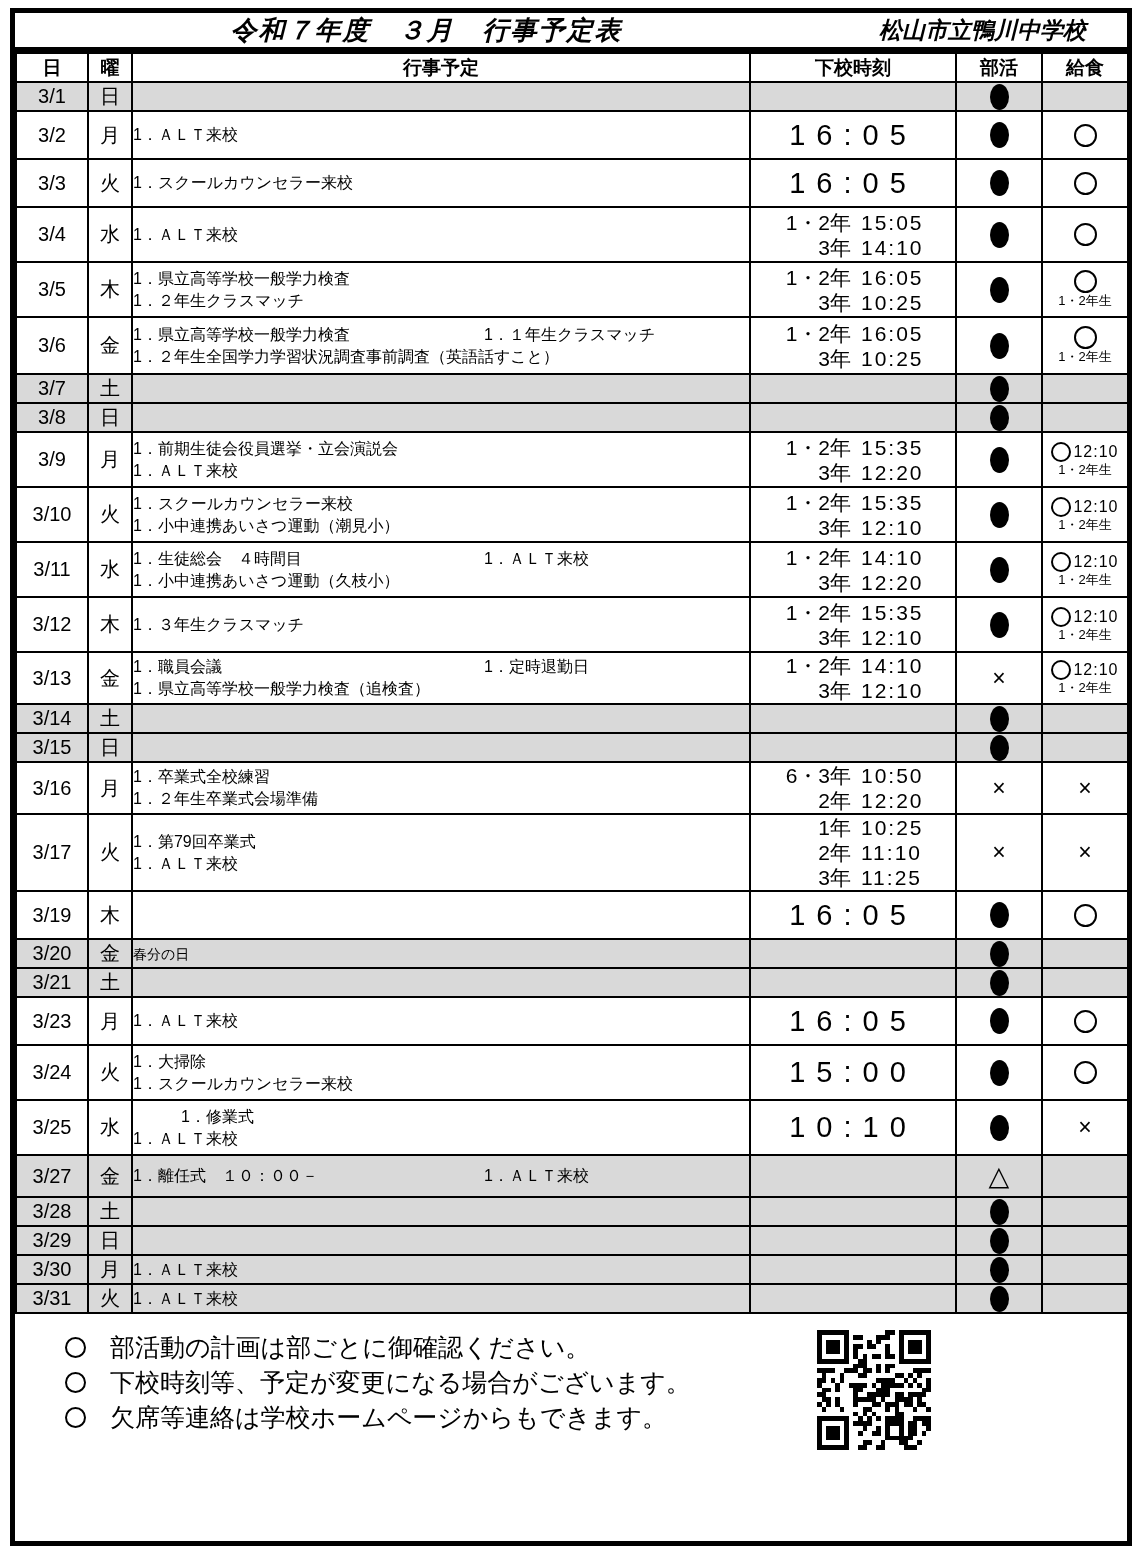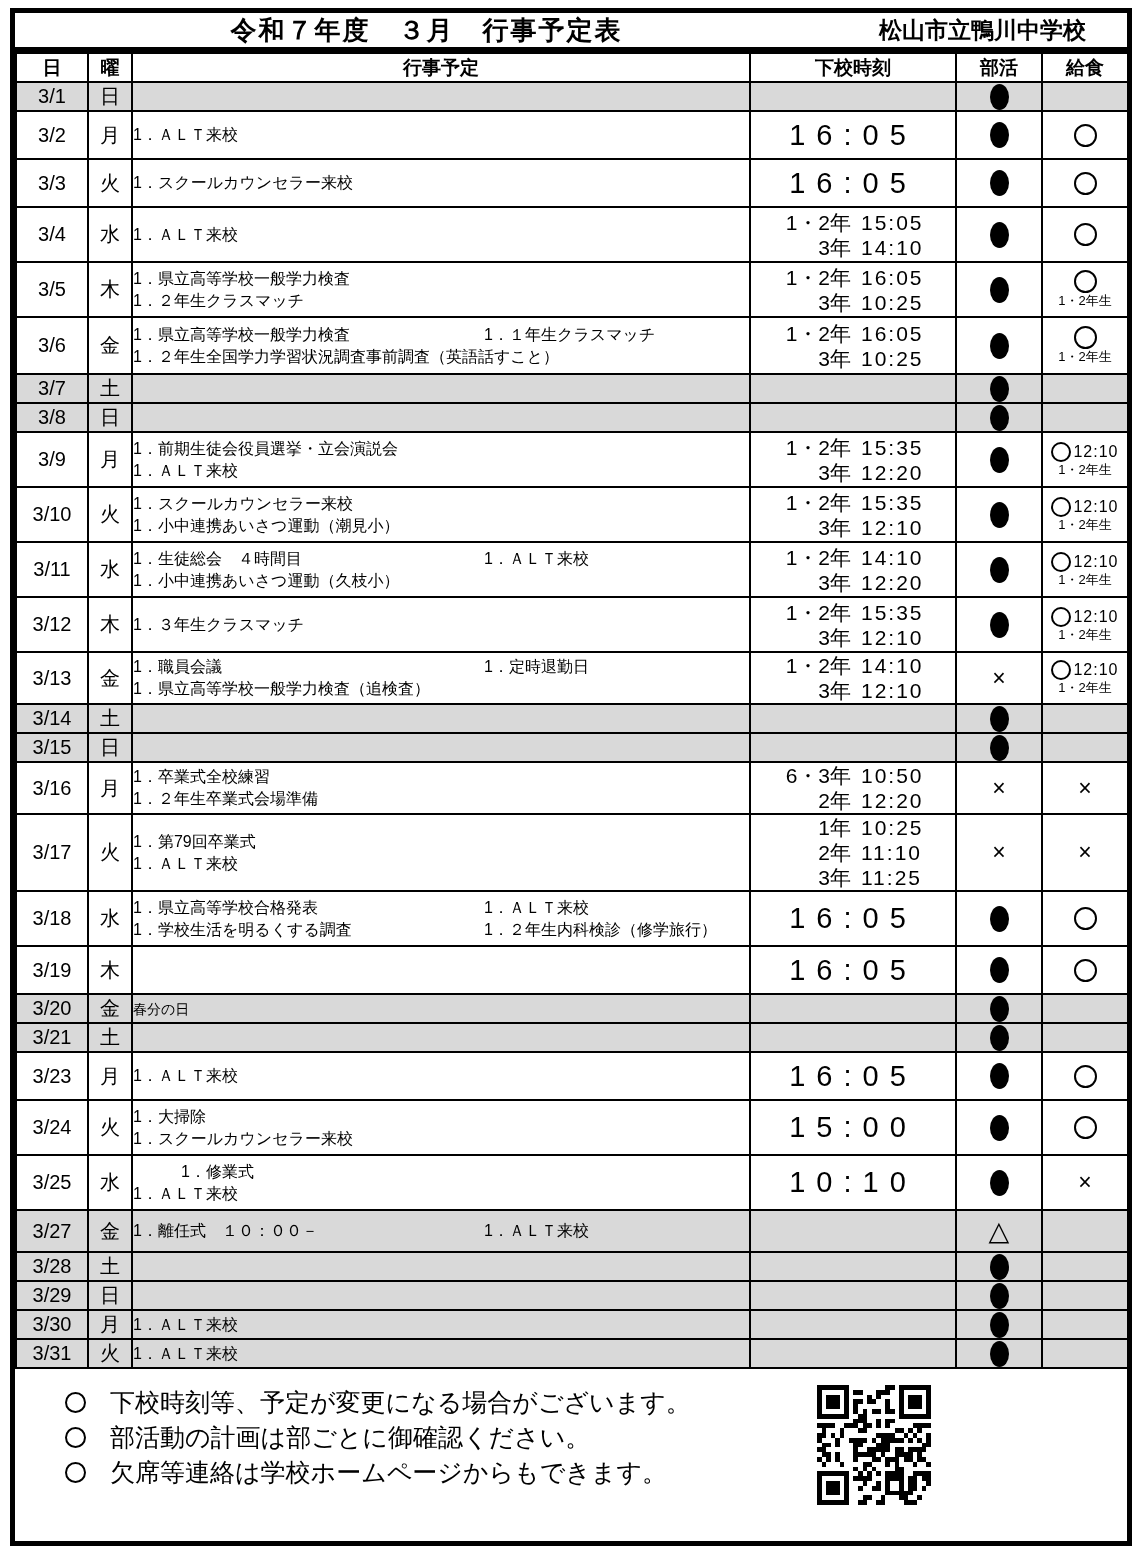--- a/index.html
+++ b/index.html
@@ -6,21 +6,21 @@
   body{
     width:1142px;height:1555px;background:#fff;color:#000;
     font-family:"Liberation Sans","DejaVu Sans",sans-serif;
     position:relative;overflow:hidden;
   }
   .page{
     position:absolute;left:10px;top:8px;width:1122px;height:1538px;
     border:5px solid #000;box-sizing:border-box;background:#fff;
   }
   
-  .titlebar{display:flex;height:34px;border-bottom:5px solid #000;align-items:center;}
+  .titlebar{display:flex;height:34px;border-bottom:5px solid #000;align-items:center;font-style:italic;}
   .titlebar .title{flex:0 0 74%;text-align:center;font-size:26px;font-weight:bold;letter-spacing:2px;}
   .titlebar .school{flex:1;text-align:center;font-size:23px;font-weight:bold;}
   
   table.sched{border-collapse:collapse;width:1112px;table-layout:fixed;margin:0;}
   table.sched col.c1{width:72px;}  table.sched col.c2{width:44px;}
   table.sched col.c3{width:618px;} table.sched col.c4{width:206px;}
   table.sched col.c5{width:86px;}  table.sched col.c6{width:86px;}
   table.sched th,table.sched td{border:2px solid #000;padding:0;box-sizing:border-box;}
   table.sched thead th{height:29px;font-size:19px;font-weight:bold;background:#fff;}
   tr.gray td{background:#d9d9d9;}
@@ -444,39 +444,20 @@
               </div>
               <div class="dis-line">
                 <span class="dis-grade">3年</span>
                 <span class="dis-time">11:25</span>
               </div>
             </div>
           </td>
           <td class="c-club"><span class="xmark">×</span></td>
           <td class="c-lunch"><span class="xmark">×</span></td>
         </tr>
-        <tr style="height: 55px;">
-          <td class="c-date">3/18</td>
-          <td class="c-dow">水</td>
-          <td class="c-ev">
-            <div class="ev-line">
-              <span class="ev-l">1．県立高等学校合格発表</span>
-              <span class="ev-r">1．ＡＬＴ来校</span>
-            </div>
-            <div class="ev-line">
-              <span class="ev-l">1．学校生活を明るくする調査</span>
-              <span class="ev-r">1．２年生内科検診（修学旅行）</span>
-            </div>
-          </td>
-          <td class="c-dis">
-            <div class="dis-single">16:05</div>
-          </td>
-          <td class="c-club"><span class="dot"></span></td>
-          <td class="c-lunch"><span class="circ"></span></td>
-        </tr>
         <tr style="height: 48px;">
           <td class="c-date">3/19</td>
           <td class="c-dow">木</td>
           <td class="c-ev"></td>
           <td class="c-dis">
             <div class="dis-single">16:05</div>
           </td>
           <td class="c-club"><span class="dot"></span></td>
           <td class="c-lunch"><span class="circ"></span></td>
         </tr>
@@ -602,25 +583,25 @@
           <td class="c-lunch"></td>
         </tr>
       </tbody>
   </table>
 
   <div class="footer">
     <div class="notes" id="notes">
 
     <div class="note-line">
           <span class="note-bullet"></span>
-          <span>下校時刻等、予定が変更になる場合がございます。</span>
+          <span>部活動の計画は部ごとに御確認ください。</span>
         </div>
         <div class="note-line">
           <span class="note-bullet"></span>
-          <span>部活動の計画は部ごとに御確認ください。</span>
+          <span>下校時刻等、予定が変更になる場合がございます。</span>
         </div>
         <div class="note-line">
           <span class="note-bullet"></span>
           <span>欠席等連絡は学校ホームページからもできます。</span>
         </div>
       </div>
     <div class="qr-wrap">
       <svg id="qr-svg" width="114" height="120" viewBox="0 0 25 25" shape-rendering="crispEdges" preserveAspectRatio="none">
           <rect x="15" y="0" width="1" height="1" fill="#000"></rect>
           <rect x="16" y="0" width="1" height="1" fill="#000"></rect>

